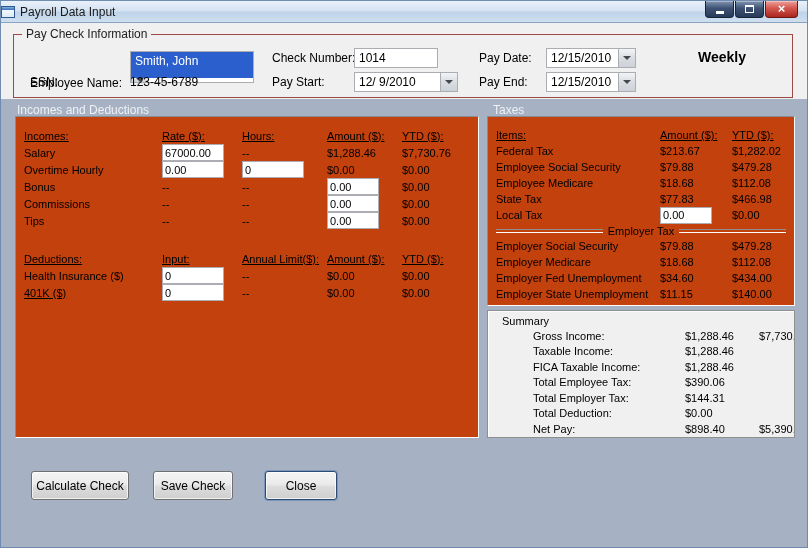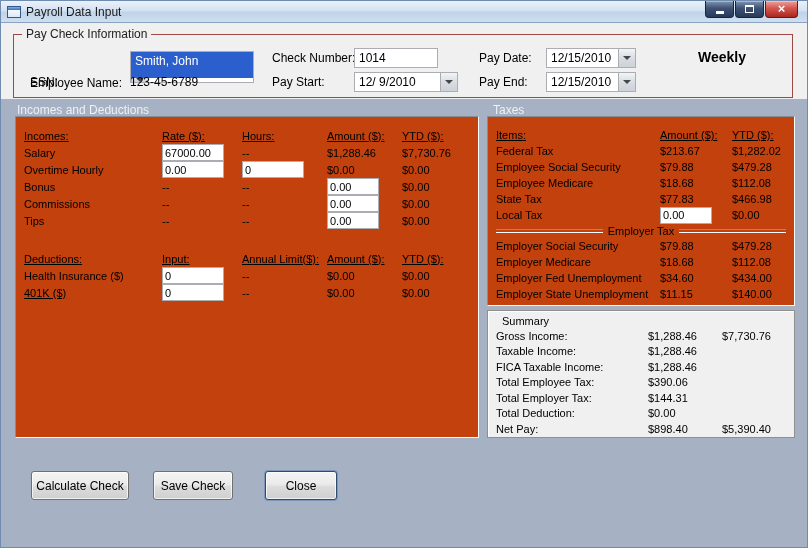--- a/index.html
+++ b/index.html
@@ -7,21 +7,21 @@
   .window{
     position:relative;width:808px;height:548px;overflow:hidden;
     font-family:"Liberation Sans",sans-serif;background:#f0f0f0;
     border:1px solid #6f8cb0;
   }
   
   .titlebar{
     position:absolute;top:0;left:0;right:0;height:22px;
     background:linear-gradient(180deg,#eaf2fb 0%,#d4e2f2 45%,#bfd3e9 55%,#cfdff0 100%);
     border-bottom:1px solid #8aa3c2;
-    display:flex;align-items:center;padding-left:6px;
+    display:flex;align-items:center;
   }
   .app-icon{width:14px;height:12px;border:1px solid #31598c;background:linear-gradient(180deg,#fff,#dbe9f8);position:relative;margin-right:5px;flex:0 0 auto;}
   .app-icon::before{content:"";position:absolute;top:0;left:0;right:0;height:3px;background:linear-gradient(180deg,#7fb0e8,#3a6cb5);}
   .title-text{font-size:12px;color:#1a1a1a;white-space:nowrap;}
   .win-controls{position:absolute;top:0;right:9px;display:flex;gap:1px;}
   .wbtn{
     width:29px;height:17px;border:1px solid #16243e;border-top:none;border-radius:0 0 4px 4px;
     background:linear-gradient(180deg,#8296b3 0%,#3f5273 45%,#273a59 100%);
     display:flex;align-items:center;justify-content:center;
     box-shadow:inset 0 1px 0 rgba(255,255,255,.35);cursor:default;
@@ -52,21 +52,21 @@
   
   .panel{position:absolute;background:#c2410c;border:1px solid;border-color:#898c95 #fdfdfd #fdfdfd #898c95;}
   .p-left{left:14px;top:93px;width:464px;height:322px;padding:10px 0 0 8px;}
   .p-taxes{left:486px;top:93px;width:308px;height:190px;padding:10px 0 0 8px;}
   .p-summary{left:486px;top:287px;width:308px;height:128px;border:1px solid #8f8f8f;box-shadow:inset 1px 1px 0 #fdfdfd;background:#f0f0f0;padding:4px 0 0 8px;}
   .trow,.xrow,.srow{display:flex;align-items:center;font-size:11px;color:#000;}
   .trow{height:17px;} .xrow{height:16px;} .srow{height:15.5px;}
   .hdr span{text-decoration:underline;}
   .c0{width:138px;} .c1{width:80px;} .c2{width:85px;} .c3{width:75px;} .c4{flex:1;}
   .xc0{width:164px;} .xc1{width:72px;} .xc2{flex:1;}
-  .sc0{width:152px;} .sc1{width:74px;} .sc2{flex:1;}
+  .sc0{width:152px;margin-left:37px;} .sc1{width:74px;} .sc2{flex:1;}
   .cell{white-space:nowrap;overflow:hidden;}
   .u{text-decoration:underline;}
   .tb{height:17px;border:1px solid #abadb3;background:#fff;font-family:"Liberation Sans",sans-serif;font-size:11px;padding:0 2px;color:#000;}
   .w62{width:62px;} .w52{width:52px;}
   .spacer{height:21px;}
   .etched{display:flex;align-items:center;height:14px;margin:1px 8px 0 0;font-size:11px;}
   .etched::before,.etched::after{content:"";flex:1;height:2px;border-top:1px solid #8f8f8f;border-bottom:1px solid #fdfdfd;}
   .etched .lbl{padding:0 5px;white-space:nowrap;}
   .sum-label{font-size:11px;color:#000;height:13px;margin-left:6px;}
   

